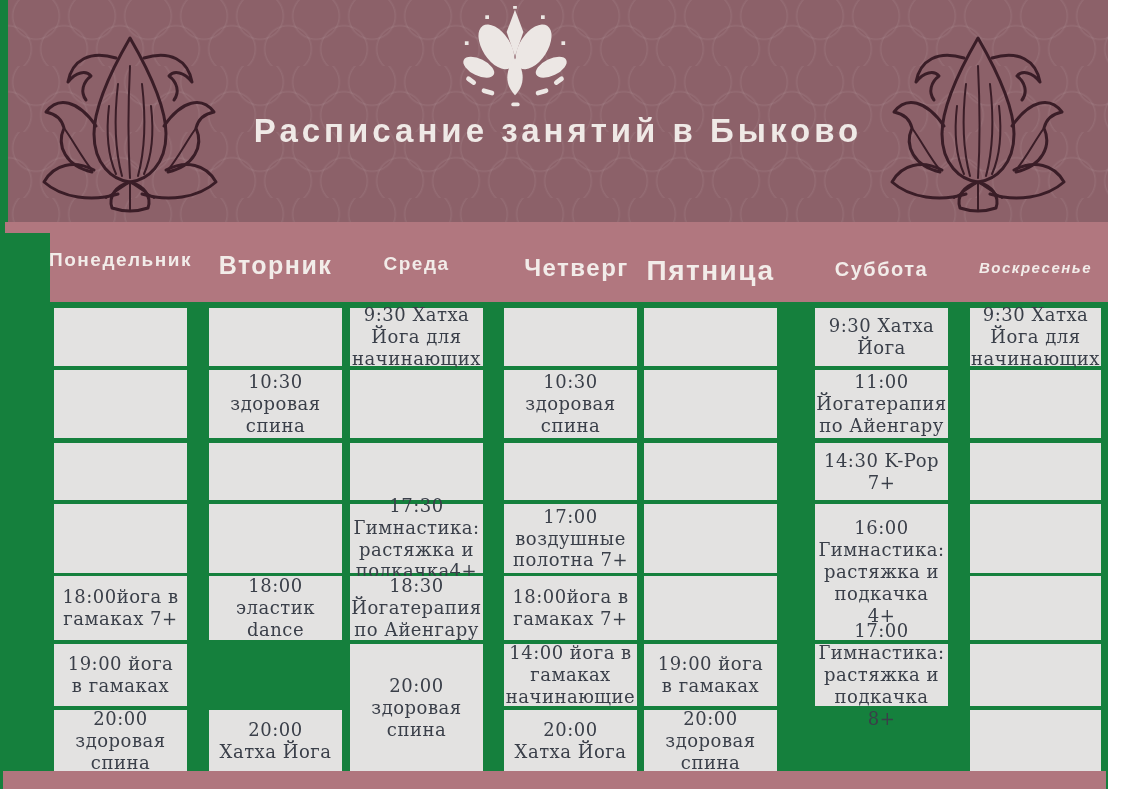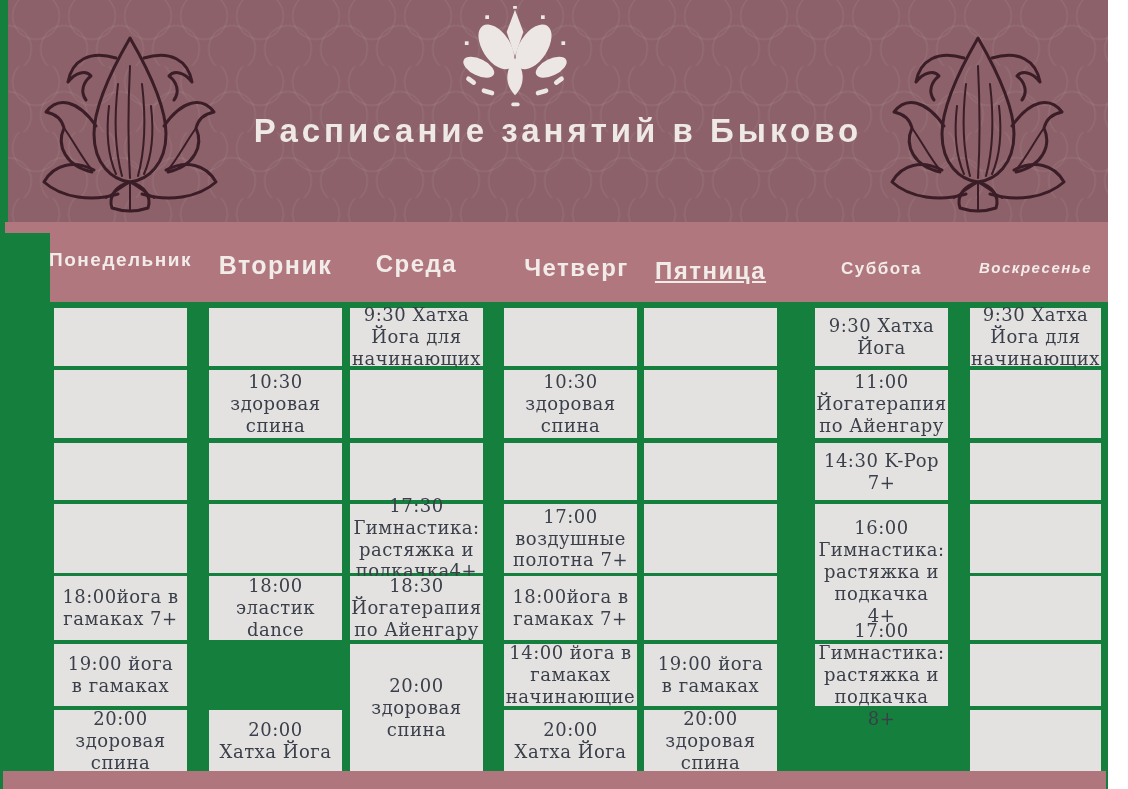--- a/index.html
+++ b/index.html
@@ -44,24 +44,24 @@
     grid-template-columns:133px 22px 133px 8px 133px 21px 133px 7px 133px 38px 133px 22px 131px;
     grid-template-rows:58px;
     text-align:right;
   }
   .day-label{
     align-self:center;justify-self:center;
     color:#f2ece9;font-weight:700;letter-spacing:1.5px;white-space:nowrap;
   }
   .d1{font-size:19px;transform:translateY(-7px);}
   .d2{font-size:25px;transform:translateY(-2px);}
-  .d3{font-size:24px;transform:translateY(-3px);}
+  .d3{font-size:19px;transform:translateY(-3px);}
   .d4{font-size:24px;transform:translateY(1px);margin-left:12px;}
-  .d5{font-size:24px;transform:translateY(4px);text-decoration:underline;}
-  .d6{font-size:17px;transform:translateY(2px);}
+  .d5{font-size:28px;transform:translateY(4px);}
+  .d6{font-size:20px;transform:translateY(2px);}
   .d7{font-size:15px;transform:translateY(0px);font-style:italic;}
 
   
   .grid{
     position:absolute;left:54px;top:308px;width:1047px;
     display:grid;
     grid-template-columns:133px 22px 133px 8px 133px 21px 133px 7px 133px 38px 133px 22px 131px;
     grid-template-rows:58px 4px 68px 5px 57px 4px 69px 3px 64px 4px 62px 4px 62px;
   }
   .cell{

